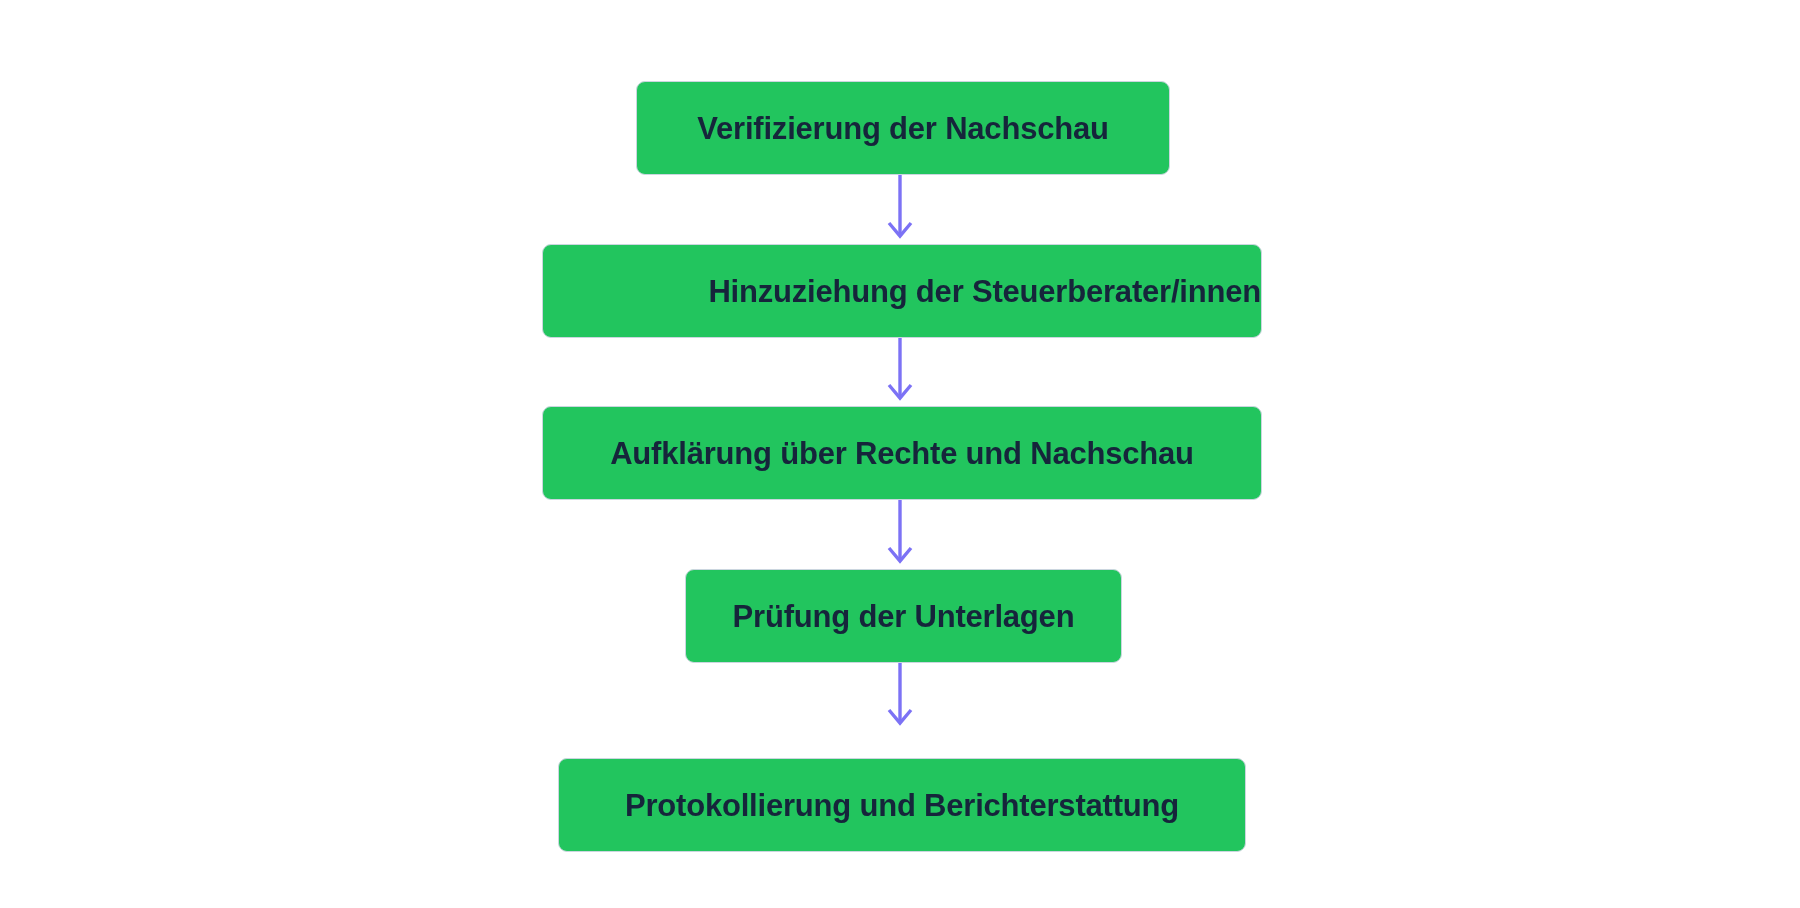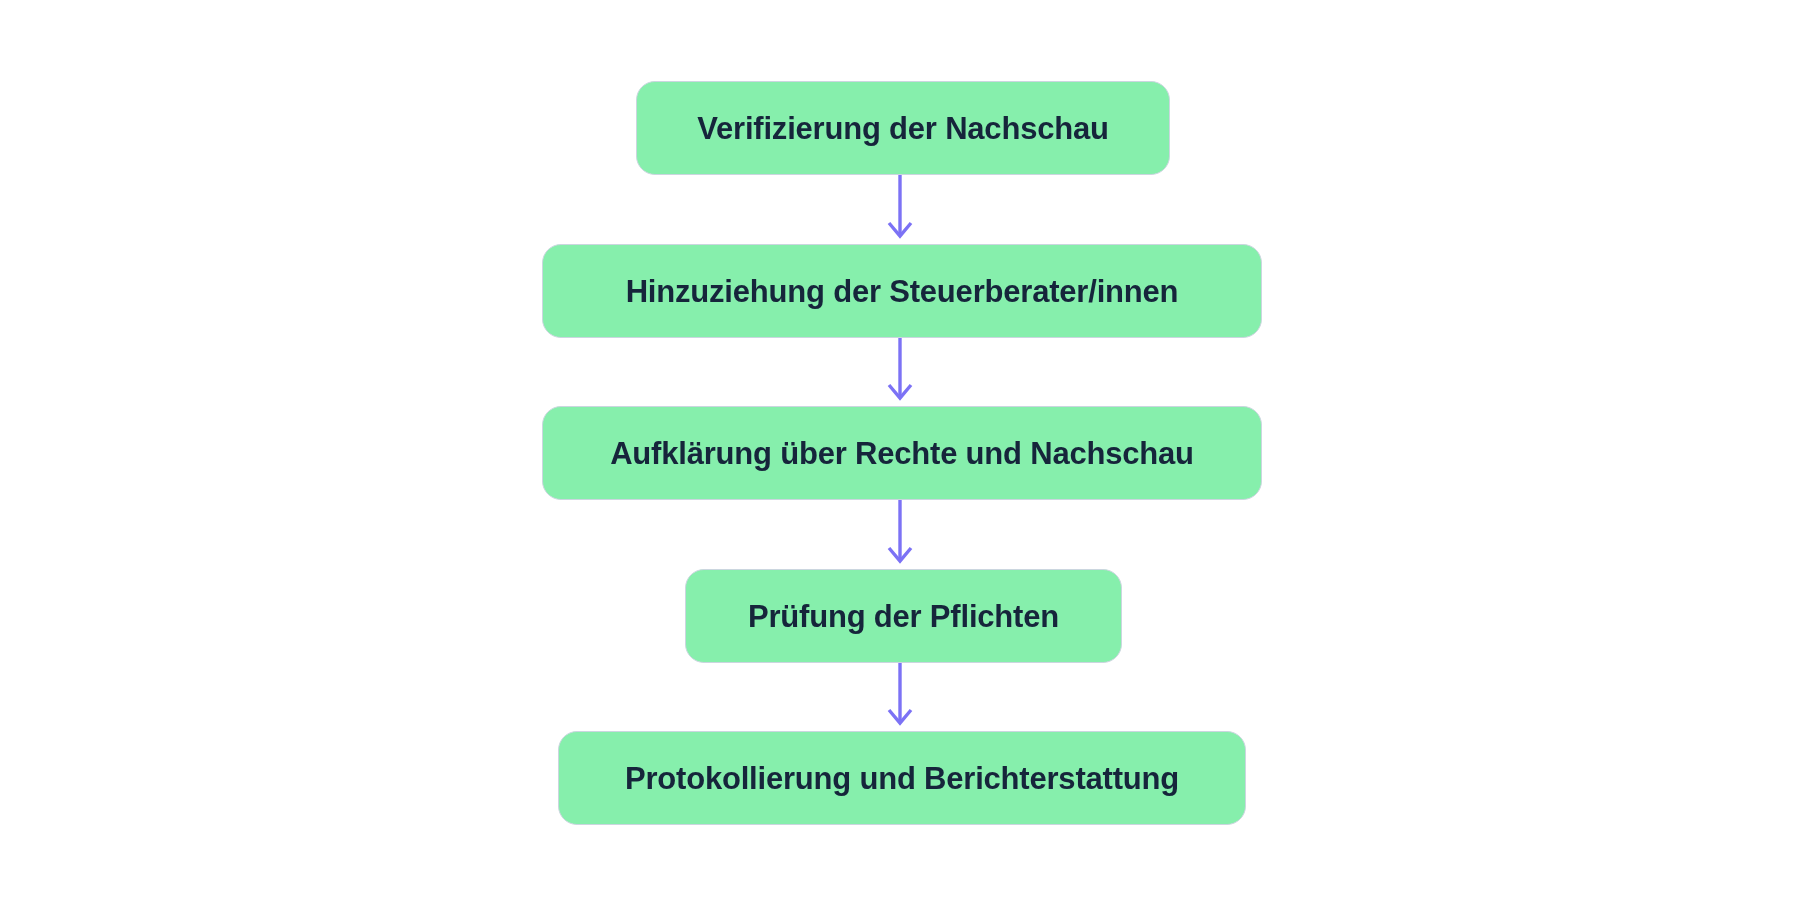--- a/index.html
+++ b/index.html
@@ -15,23 +15,23 @@
   }
   #flowchart {
     position: relative;
     width: 1800px;
     height: 908px;
     background: #ffffff;
   }
   .node {
     position: absolute;
     box-sizing: border-box;
-    background: #86efac;
+    background: #22c55e;
     border: 1.6px solid #cbd6df;
-    border-radius: 19px;
+    border-radius: 9px;
     display: flex;
     align-items: center;
     justify-content: center;
   }
   .node-label {
     font-size: 31px;
     font-weight: bold;
     color: #16253b;
     letter-spacing: -0.2px;
     white-space: nowrap;
@@ -55,21 +55,21 @@
     <span class="node-label">Verifizierung der Nachschau</span>
   </div>
 
   <div class="edge" style="left:884px; top:175px; width:32px; height:69px;">
     <svg width="32" height="69" viewBox="0 0 32 69">
       <line x1="16" y1="0" x2="16" y2="60" stroke="#7c72f5" stroke-width="3.4"></line>
       <path d="M 5 48 L 16 61 L 27 48" fill="none" stroke="#7c72f5" stroke-width="3.4" stroke-linecap="butt" stroke-linejoin="miter"></path>
     </svg>
   </div>
 
-  <div class="node" style="left:542px; top:244px; width:720px; height:94px;">
+  <div class="node" style="left:542px; top:244px; width:720px; height:94px;justify-content:flex-end;">
     <span class="node-label">Hinzuziehung der Steuerberater/innen</span>
   </div>
 
   <div class="edge" style="left:884px; top:338px; width:32px; height:68px;">
     <svg width="32" height="68" viewBox="0 0 32 68">
       <line x1="16" y1="0" x2="16" y2="59" stroke="#7c72f5" stroke-width="3.4"></line>
       <path d="M 5 47 L 16 60 L 27 47" fill="none" stroke="#7c72f5" stroke-width="3.4" stroke-linecap="butt" stroke-linejoin="miter"></path>
     </svg>
   </div>
 
@@ -78,27 +78,27 @@
   </div>
 
   <div class="edge" style="left:884px; top:500px; width:32px; height:69px;">
     <svg width="32" height="69" viewBox="0 0 32 69">
       <line x1="16" y1="0" x2="16" y2="60" stroke="#7c72f5" stroke-width="3.4"></line>
       <path d="M 5 48 L 16 61 L 27 48" fill="none" stroke="#7c72f5" stroke-width="3.4" stroke-linecap="butt" stroke-linejoin="miter"></path>
     </svg>
   </div>
 
   <div class="node" style="left:685px; top:569px; width:437px; height:94px;">
-    <span class="node-label">Prüfung der Pflichten</span>
+    <span class="node-label">Prüfung der Unterlagen</span>
   </div>
 
   <div class="edge" style="left:884px; top:663px; width:32px; height:68px;">
     <svg width="32" height="68" viewBox="0 0 32 68">
       <line x1="16" y1="0" x2="16" y2="59" stroke="#7c72f5" stroke-width="3.4"></line>
       <path d="M 5 47 L 16 60 L 27 47" fill="none" stroke="#7c72f5" stroke-width="3.4" stroke-linecap="butt" stroke-linejoin="miter"></path>
     </svg>
   </div>
 
-  <div class="node" style="left:558px; top:731px; width:688px; height:94px;">
+  <div class="node" style="left:558px; top:758px; width:688px; height:94px;">
     <span class="node-label">Protokollierung und Berichterstattung</span>
   </div>
 
 </div>
 
 </body></html>

